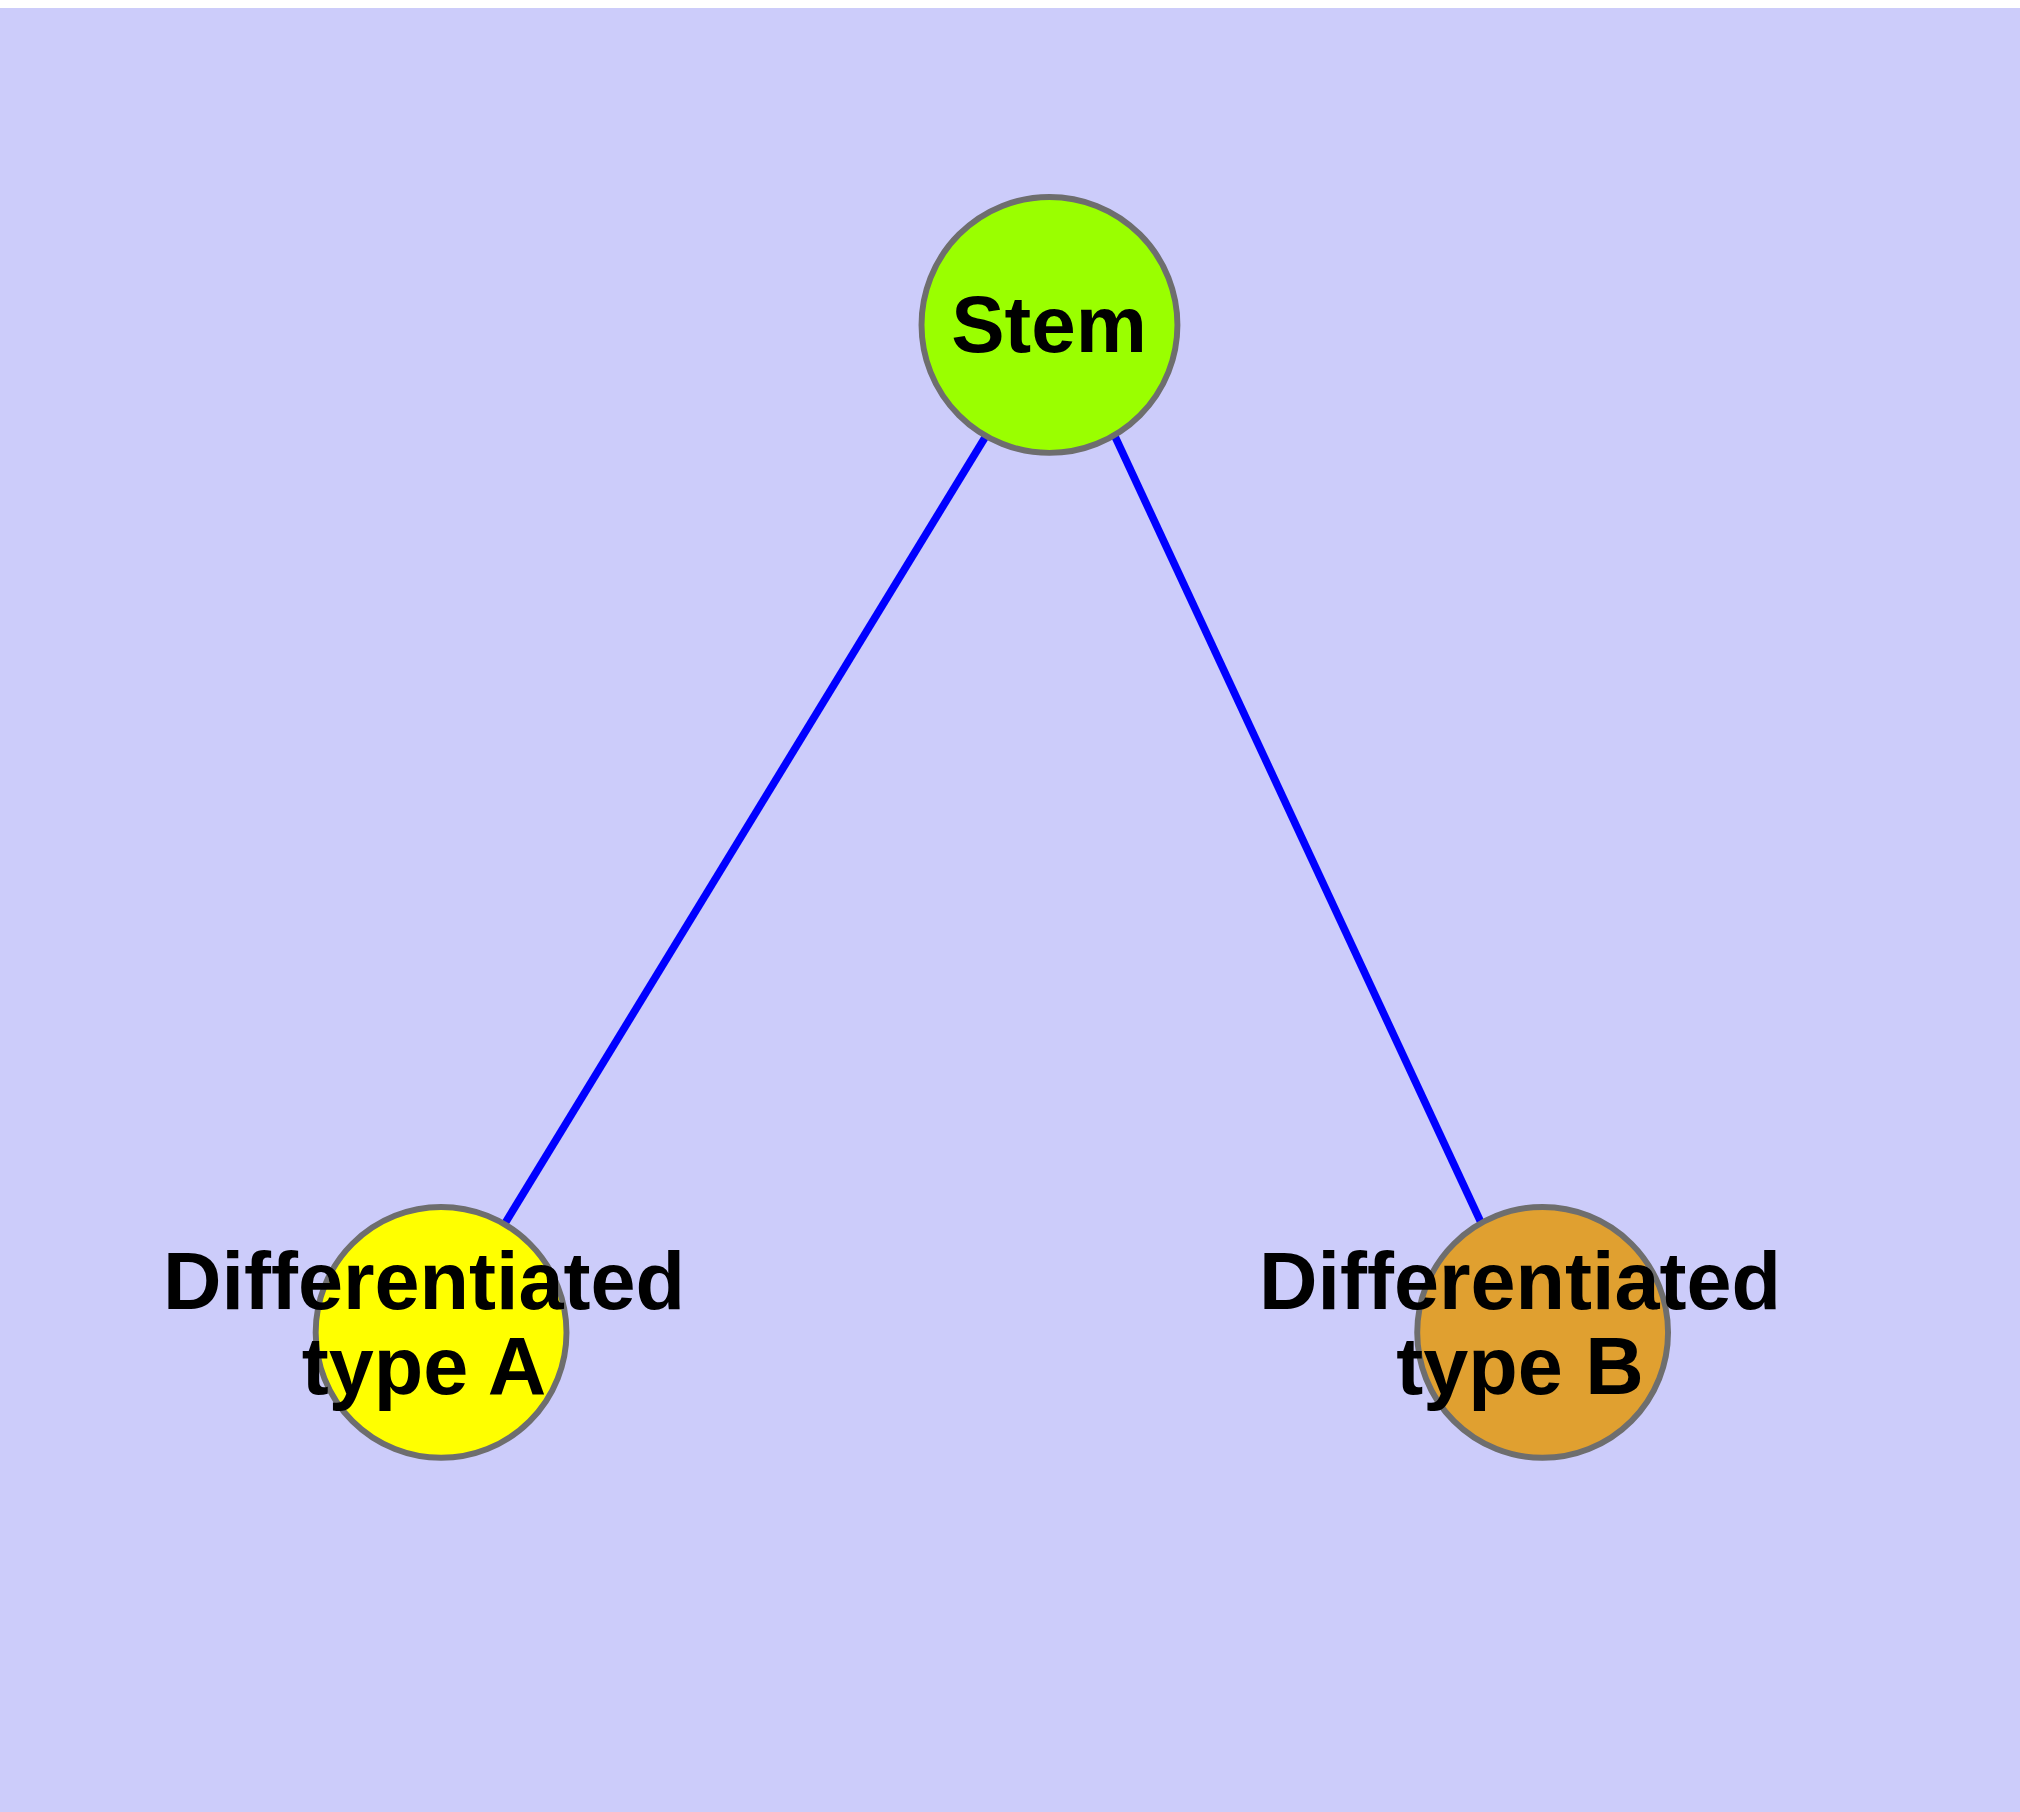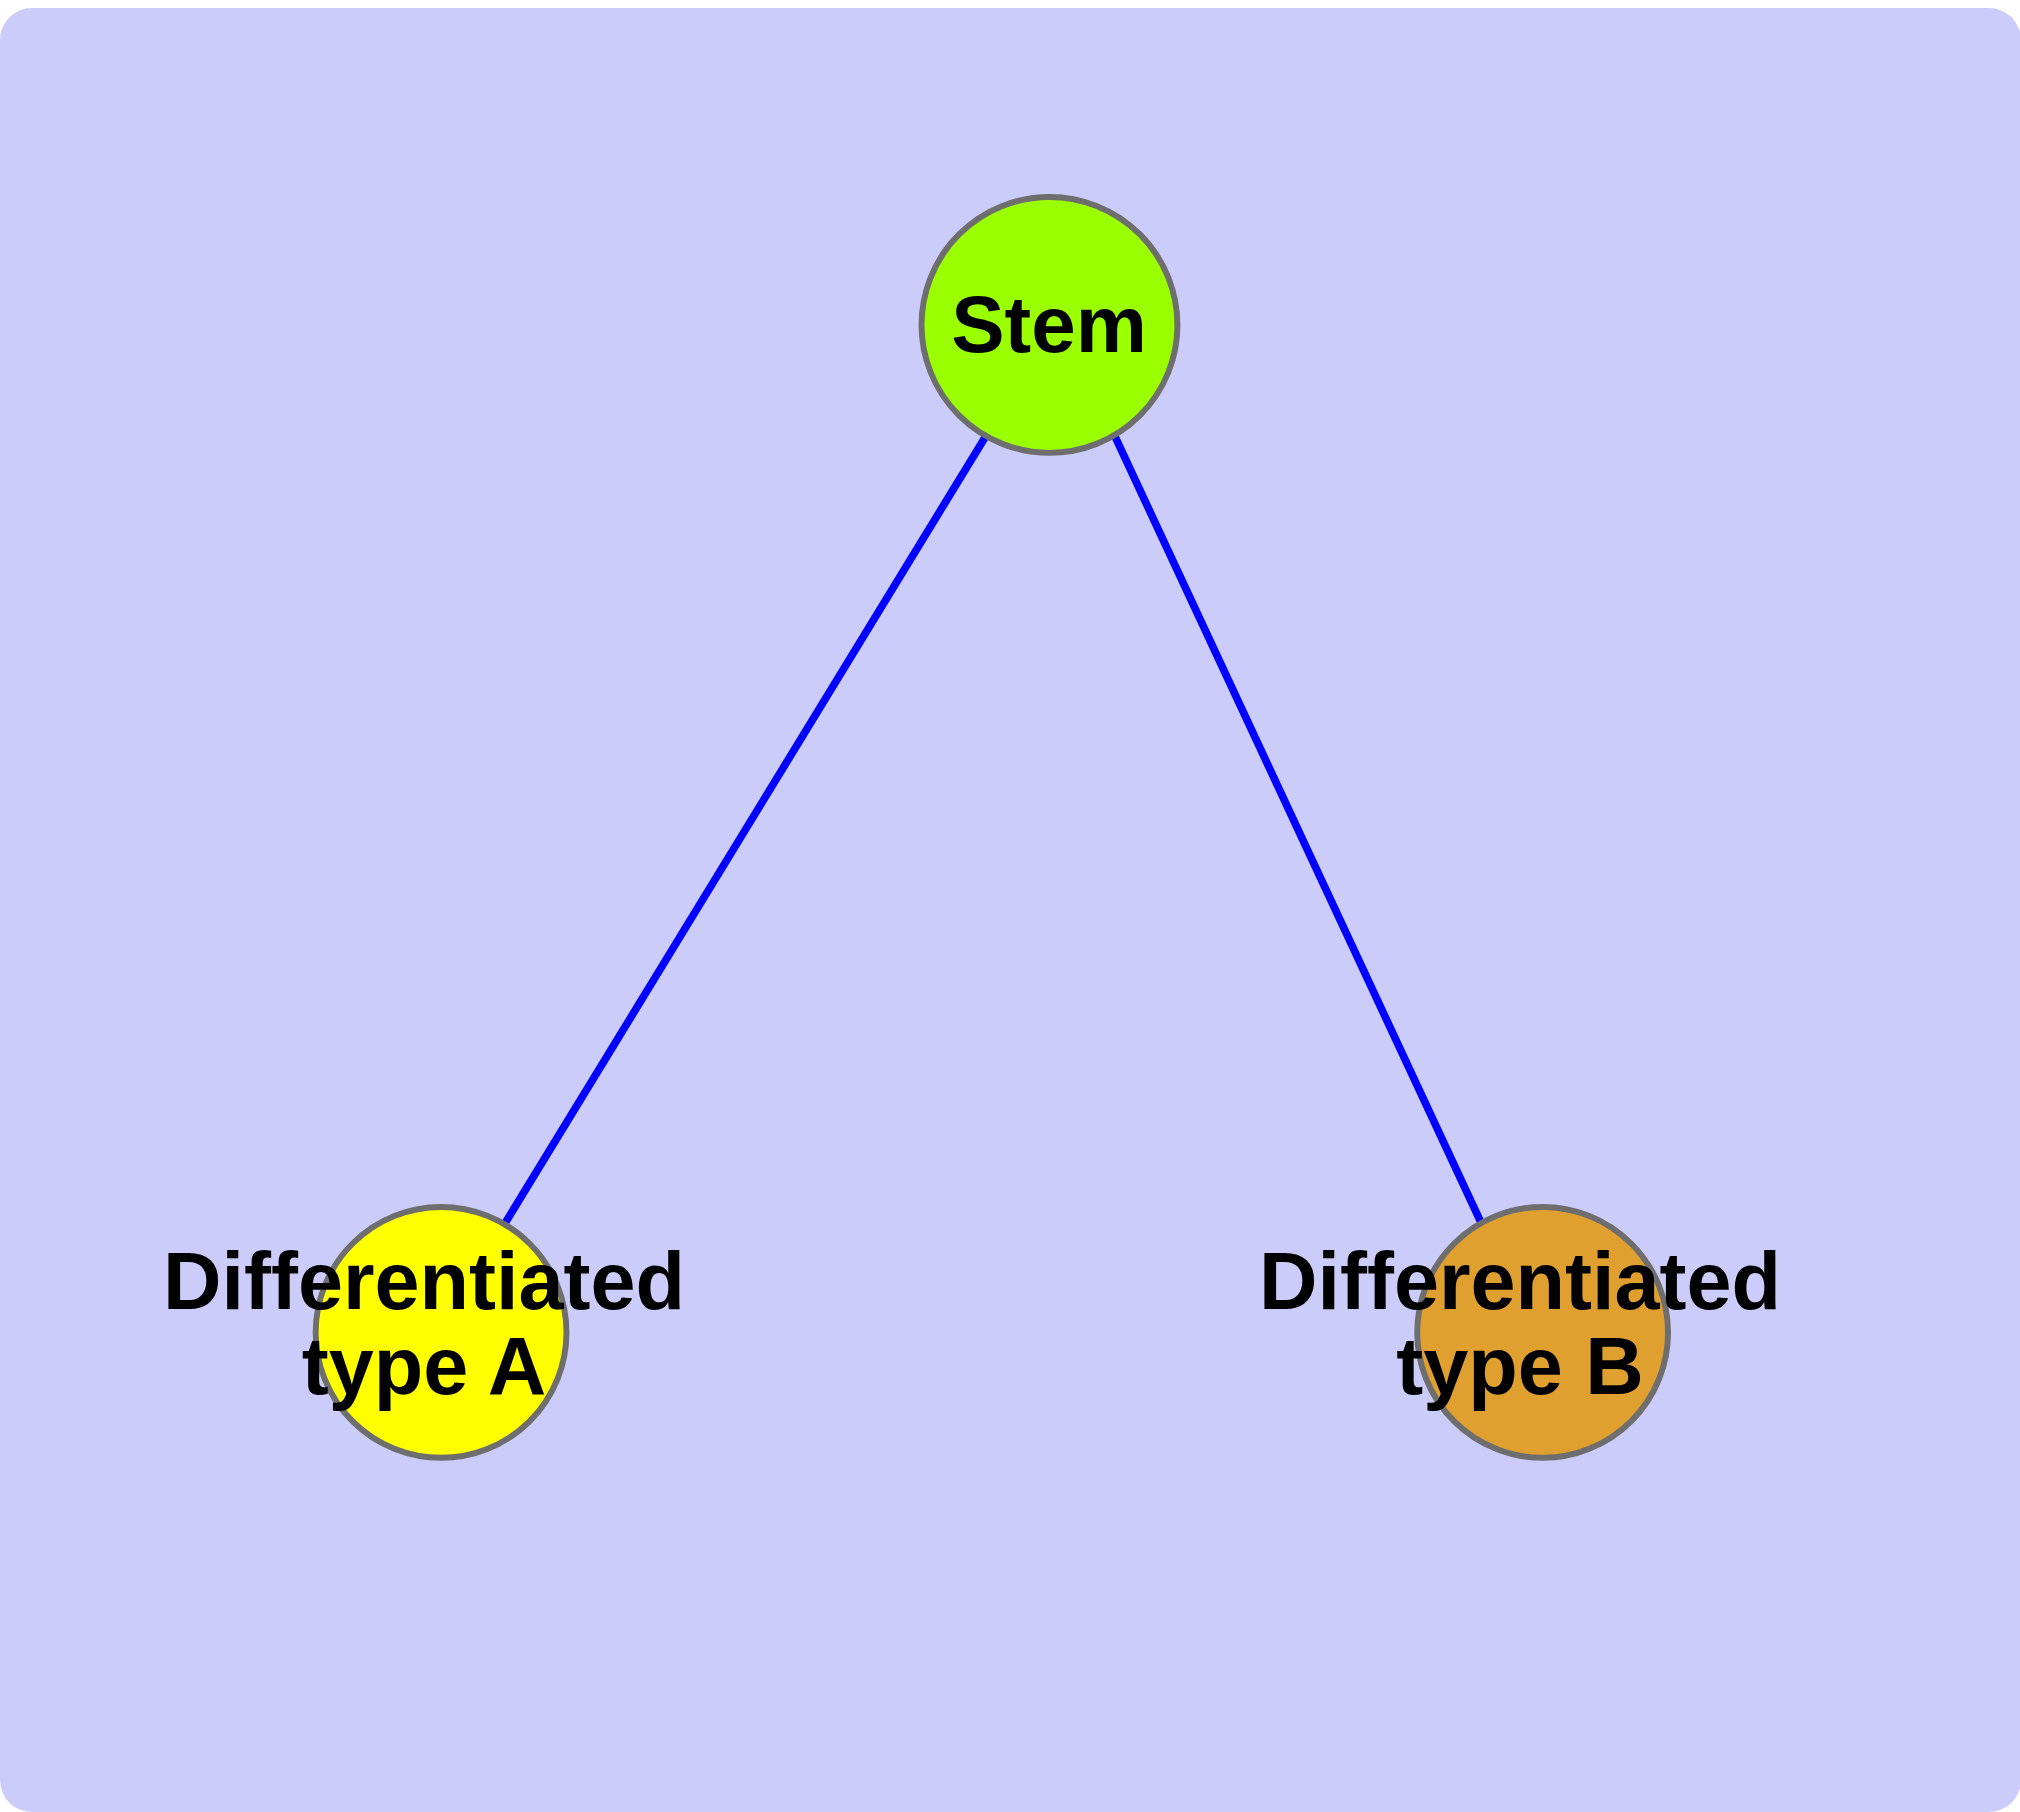--- a/index.html
+++ b/index.html
@@ -62,21 +62,21 @@
     font-size: 81px;
     left: 1520px;
     top: 1317px;
     transform: translate(-50%, -50%);
   }
 </style>
 </head>
 <body>
 
 <div id="stage">
-  <div id="canvas" style="background: rgb(204, 204, 250); width: 2021px; height: 1804px; top: 7.6px; border-radius: 32px;">
+  <div id="canvas" style="background: rgb(204, 204, 250); width: 2021px; height: 1804px; top: 7.6px;">
 
     <svg id="graph-svg" viewBox="0 0 2384 2129" xmlns="http://www.w3.org/2000/svg">
 
       <g>
         <line x1="1163" y1="505" x2="595" y2="1435" stroke="#0000ff" stroke-width="9" stroke-linecap="butt"></line>
         <line x1="1315" y1="505" x2="1748" y2="1435" stroke="#0000ff" stroke-width="9" stroke-linecap="butt"></line>
       </g>
 
       <g>
         <circle cx="1238" cy="374" r="151" fill="#9aff00" stroke="#6e6e6e" stroke-width="7"></circle>

